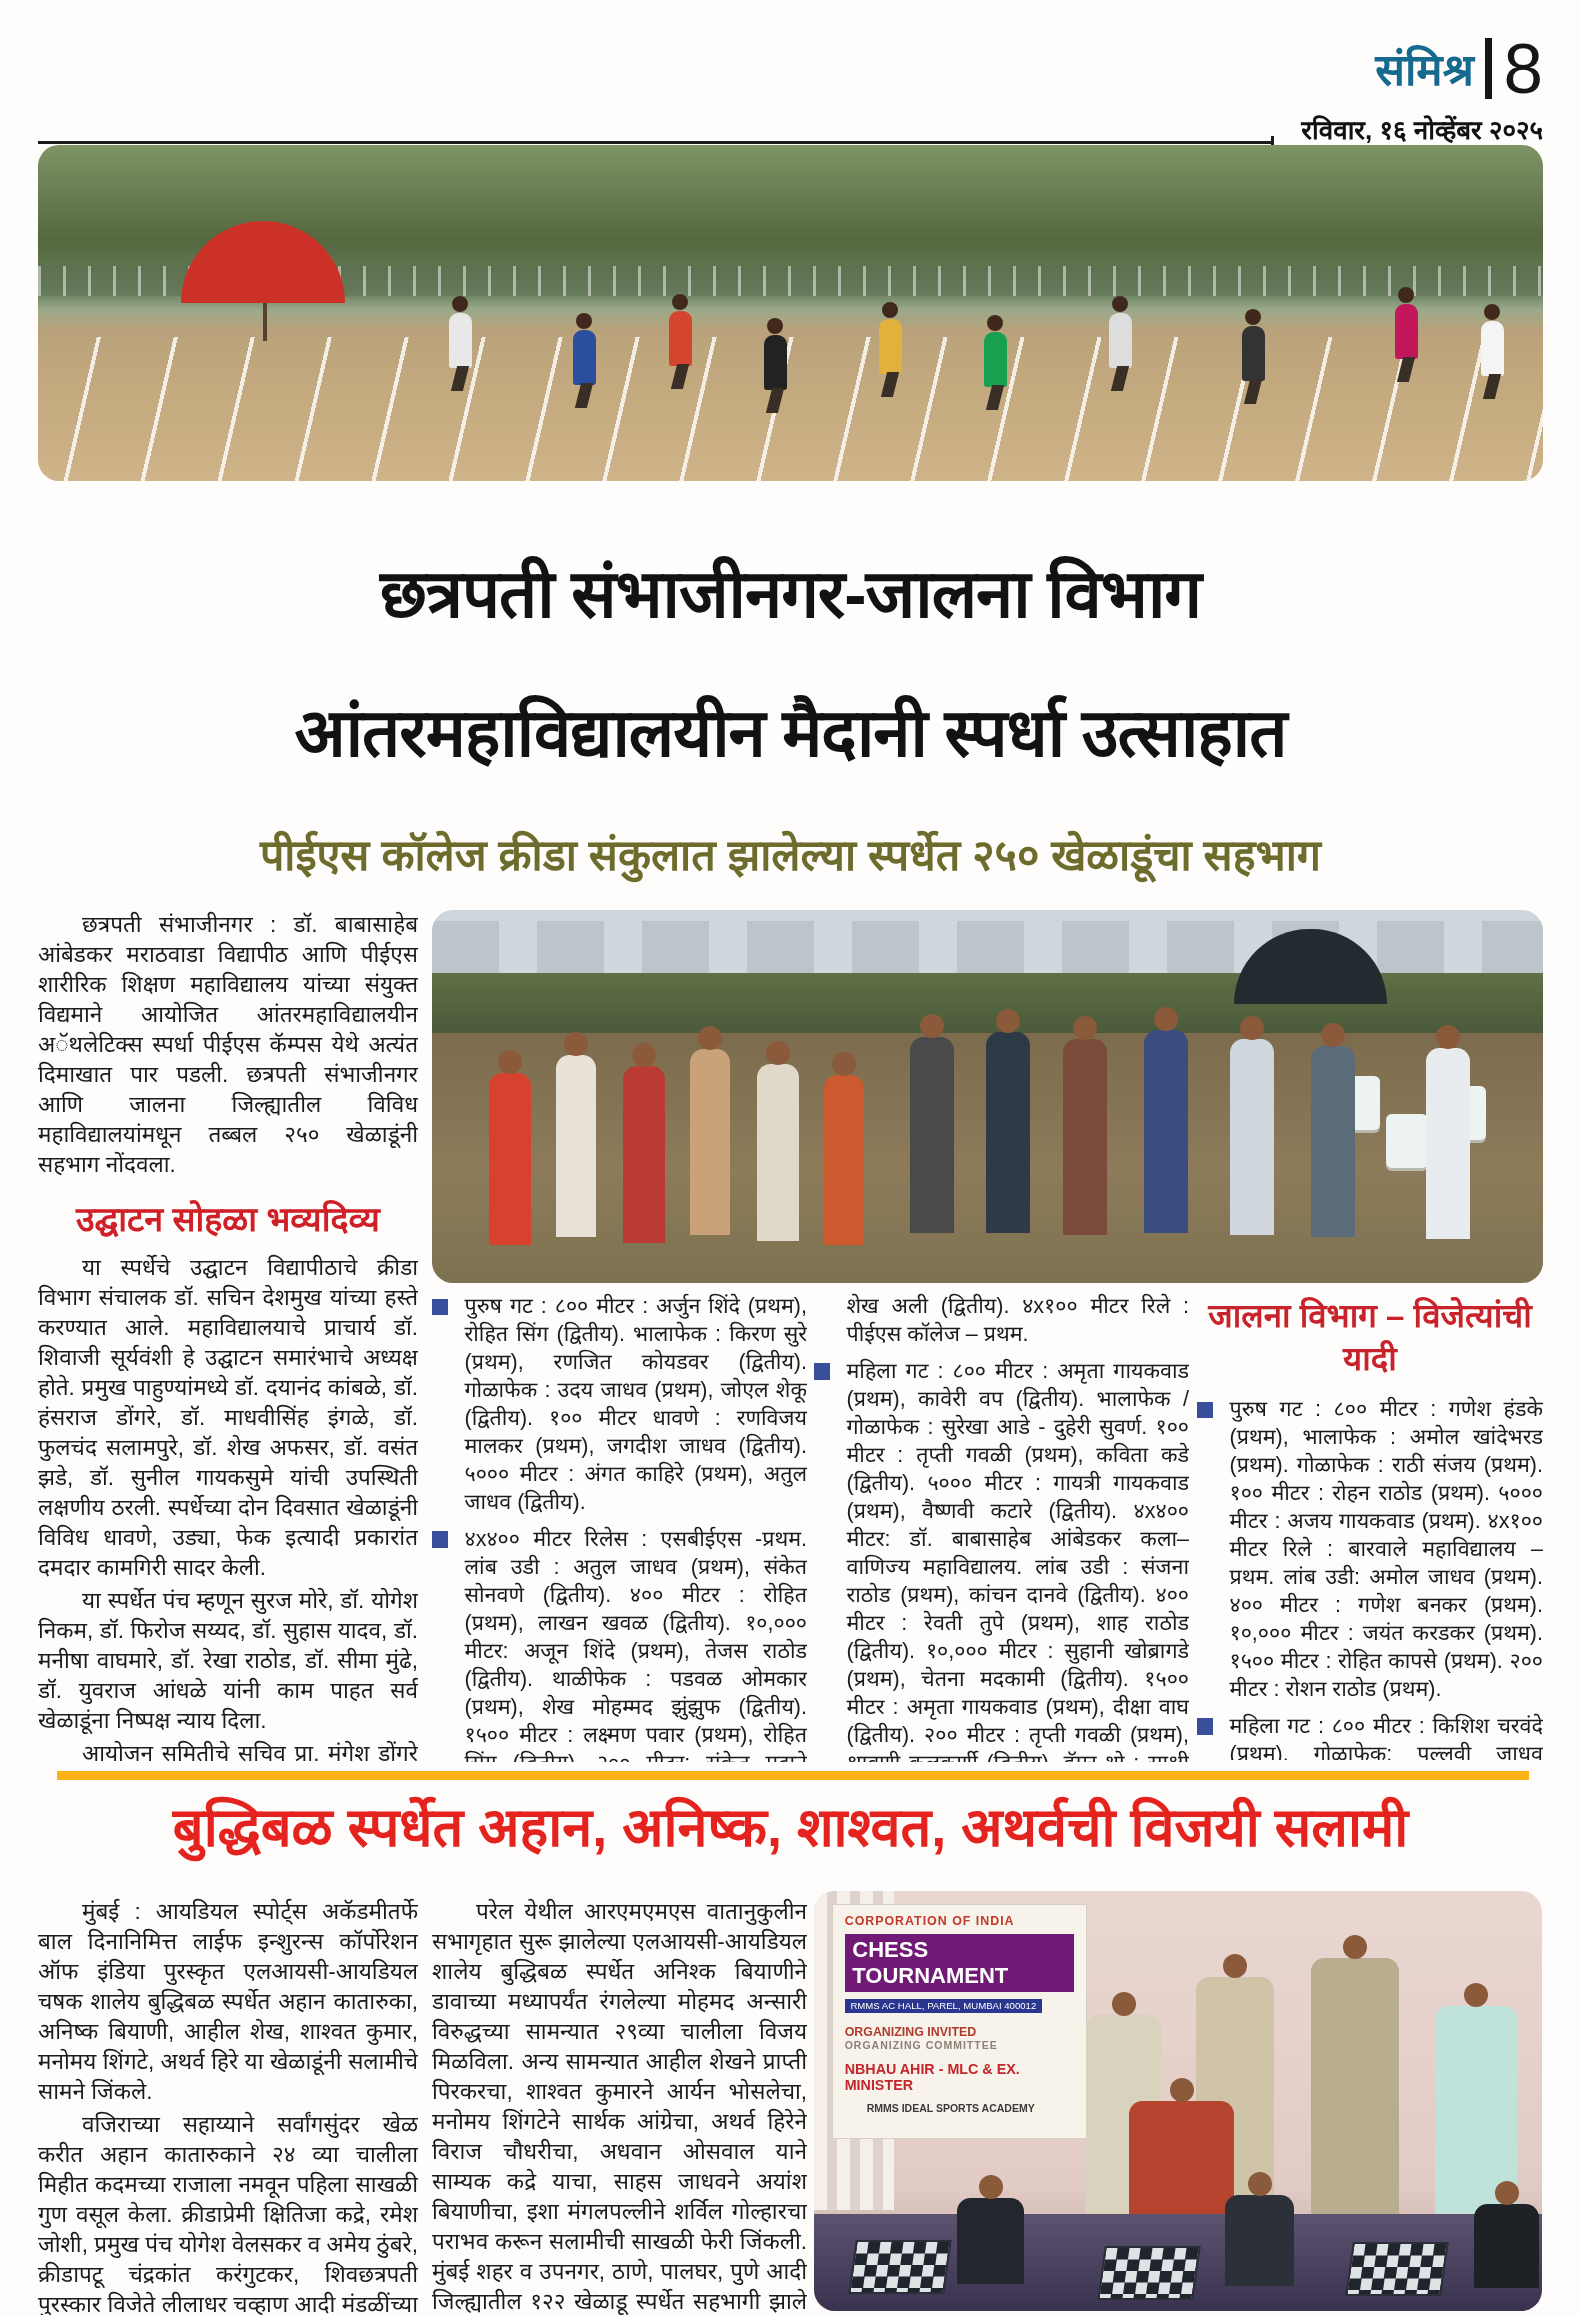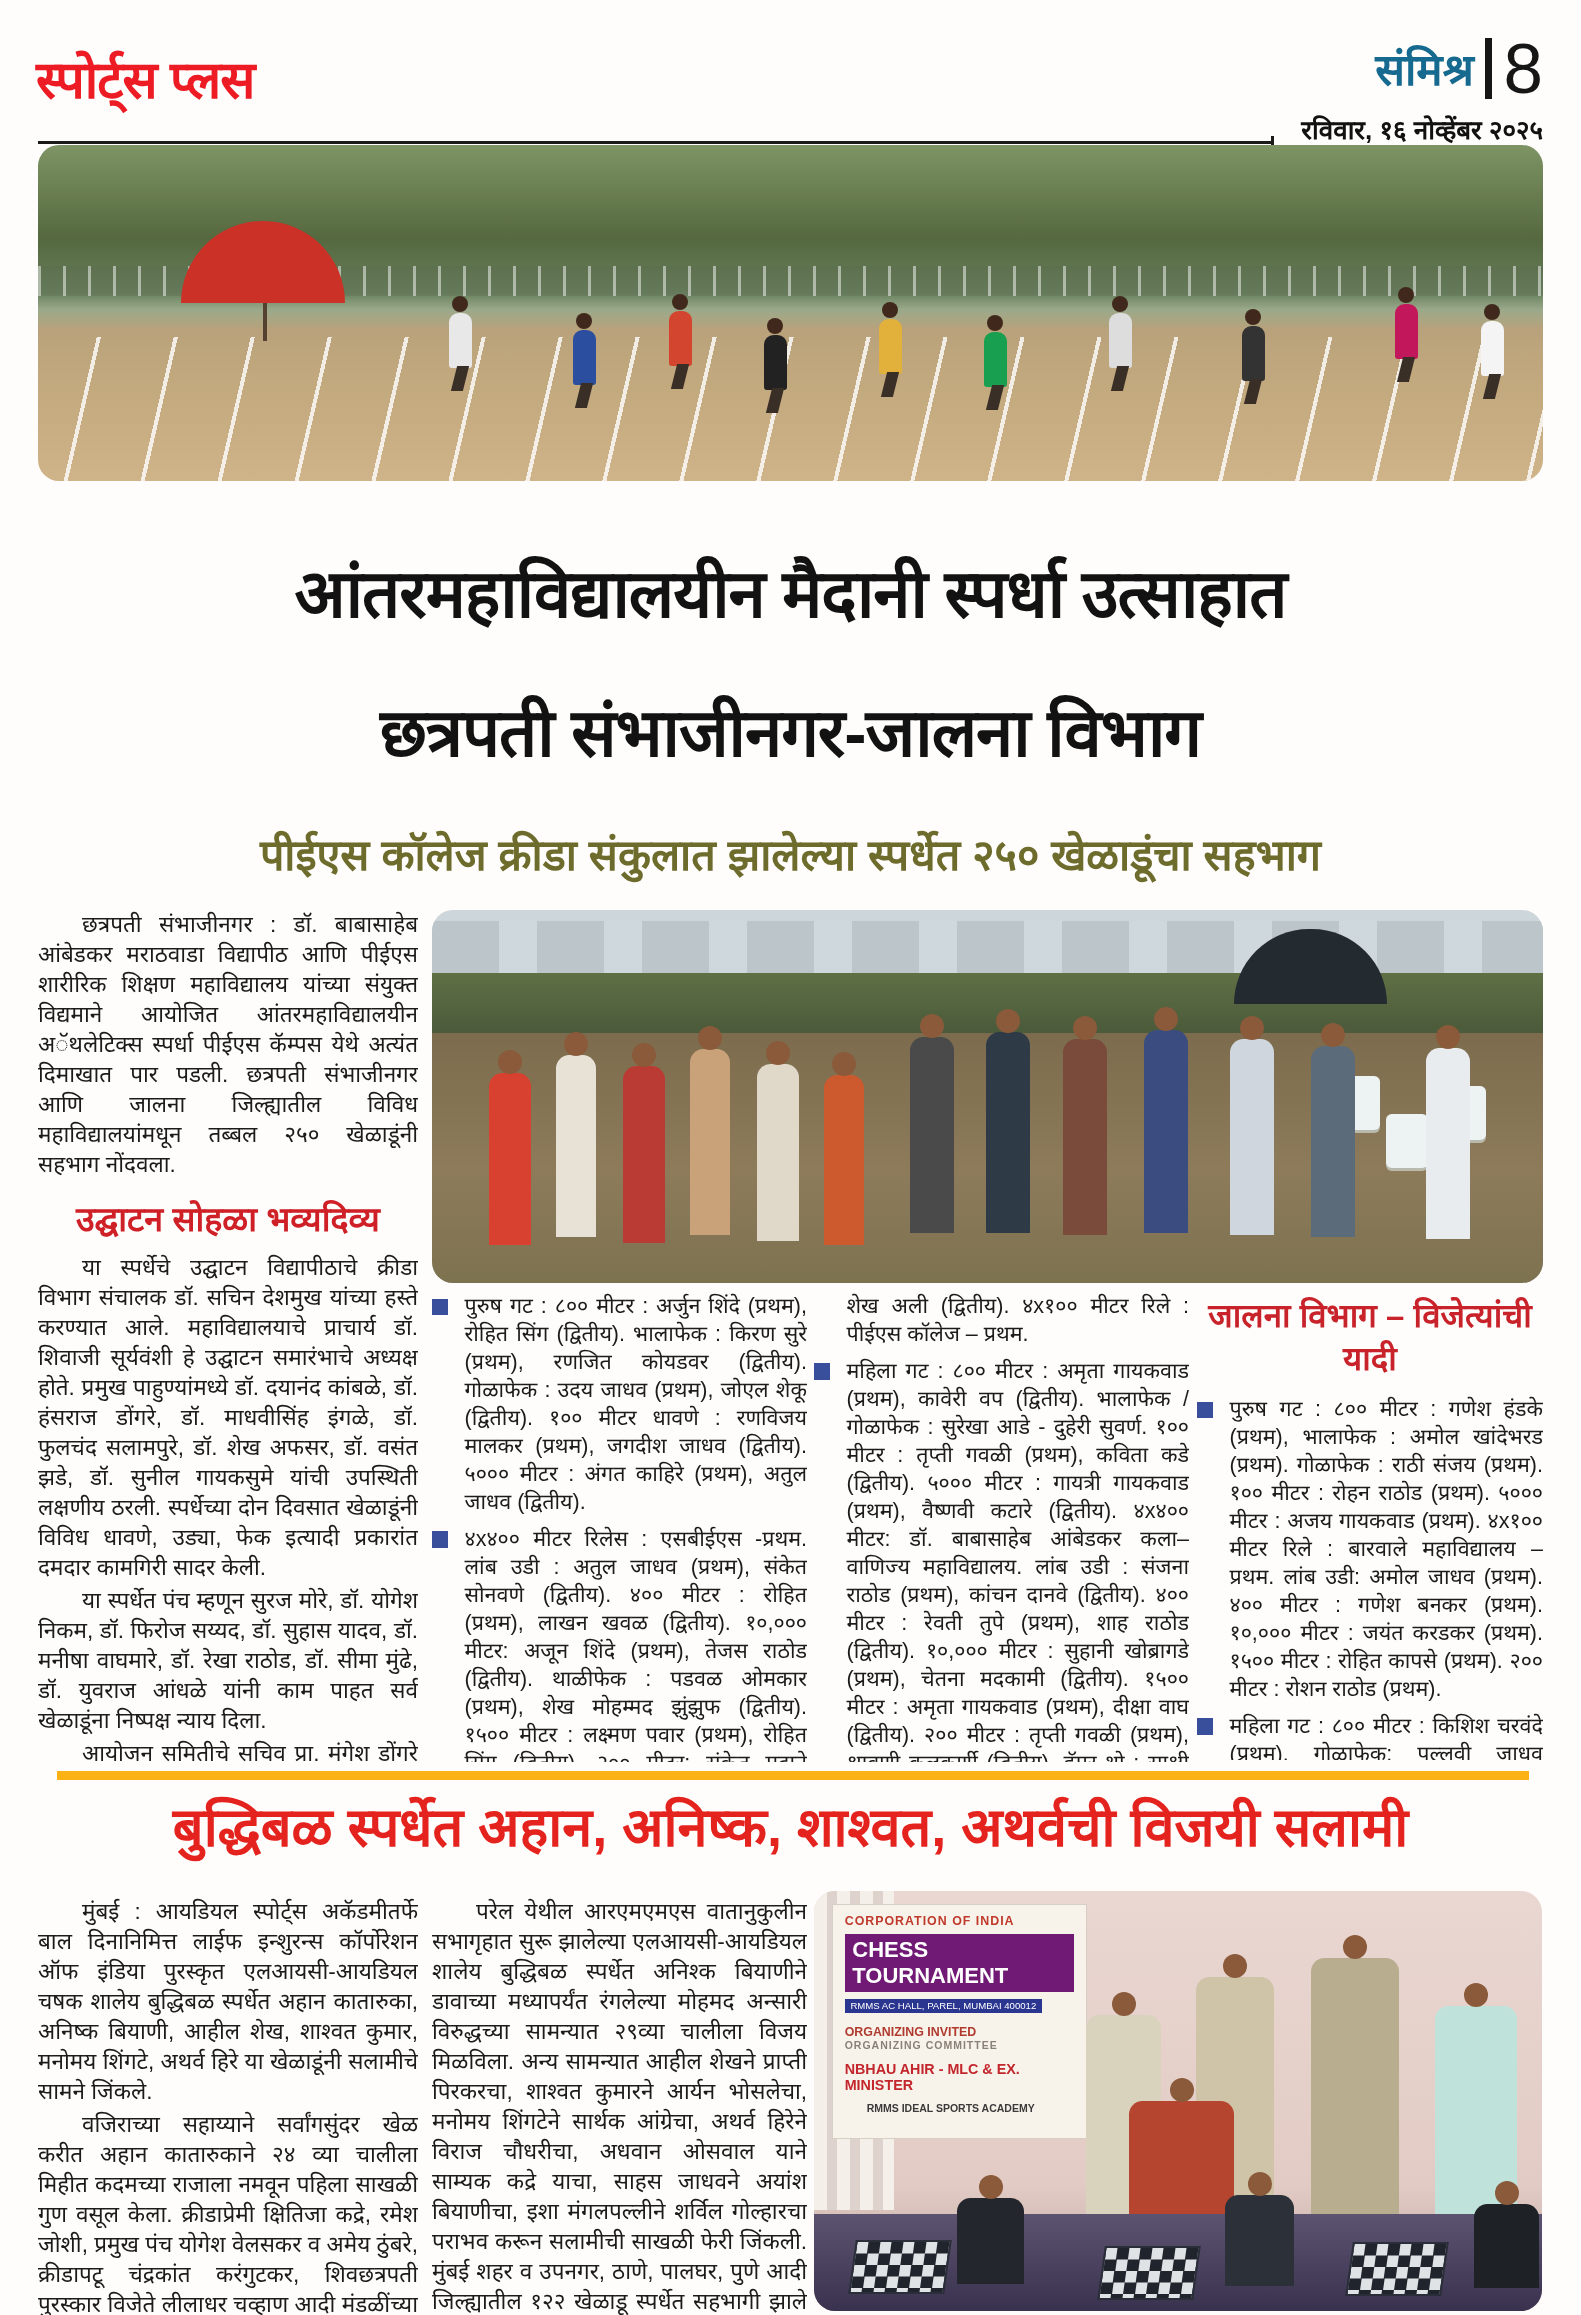--- a/index.html
+++ b/index.html
@@ -71,21 +71,20 @@
   .headline2{position:absolute;left:38px;top:1793px;width:1505px;text-align:center;font-size:54px;line-height:69px;font-weight:800;color:#e5231e;margin:0;}
   .bcol{position:absolute;top:1897px;height:418px;overflow:hidden;}
   .bcol1{left:38px;width:380px;}
   .bcol2{left:432px;width:375px;}
 </style>
 </head>
 <body>
 
 <div class="page">
 
-  <div class="logo">स्पोर्ट्स प्लस</div>
   <div class="mast-top">
     <span class="mast-section">संमिश्र</span>
     <span class="mast-divider"></span>
     <span class="mast-pageno">8</span>
   </div>
   <div class="mast-date">रविवार, १६ नोव्हेंबर २०२५</div>
   <div class="header-rule"></div>
 
   <div class="photo photo-top">
     <div class="pt-fence"></div>
@@ -97,22 +96,22 @@
     <div class="runner" style="left:726px;bottom:91px;background:#222222;"></div>
     <div class="runner" style="left:841px;bottom:107px;background:#e2b13c;"></div>
     <div class="runner" style="left:946px;bottom:94px;background:#18a050;"></div>
     <div class="runner" style="left:1071px;bottom:113px;background:#dddddd;"></div>
     <div class="runner" style="left:1204px;bottom:100px;background:#333333;"></div>
     <div class="runner" style="left:1357px;bottom:122px;background:#c2185b;"></div>
     <div class="runner" style="left:1443px;bottom:105px;background:#f4f4f4;"></div>
   </div>
 
   <h1 class="headline" style="margin:0;">
+    <div>छत्रपती संभाजीनगर-जालना विभाग</div>
     <div>आंतरमहाविद्यालयीन मैदानी स्पर्धा उत्साहात</div>
-    <div>छत्रपती संभाजीनगर-जालना विभाग</div>
   </h1>
   <h2 class="subhead">पीईएस कॉलेज क्रीडा संकुलात झालेल्या स्पर्धेत २५० खेळाडूंचा सहभाग</h2>
 
   <div class="col1">
     <p class="indent">छत्रपती संभाजीनगर : डॉ. बाबासाहेब आंबेडकर मराठवाडा विद्यापीठ आणि पीईएस शारीरिक शिक्षण महाविद्यालय यांच्या संयुक्त विद्यमाने आयोजित आंतरमहाविद्यालयीन अॅथलेटिक्स स्पर्धा पीईएस कॅम्पस येथे अत्यंत दिमाखात पार पडली. छत्रपती संभाजीनगर आणि जालना जिल्ह्यातील विविध महाविद्यालयांमधून तब्बल २५० खेळाडूंनी सहभाग नोंदवला.</p>
     <h3 class="crosshead">उद्घाटन सोहळा भव्यदिव्य</h3>
     <p class="indent">या स्पर्धेचे उद्घाटन विद्यापीठाचे क्रीडा विभाग संचालक डॉ. सचिन देशमुख यांच्या हस्ते करण्यात आले. महाविद्यालयाचे प्राचार्य डॉ. शिवाजी सूर्यवंशी हे उद्घाटन समारंभाचे अध्यक्ष होते. प्रमुख पाहुण्यांमध्ये डॉ. दयानंद कांबळे, डॉ. हंसराज डोंगरे, डॉ. माधवीसिंह इंगळे, डॉ. फुलचंद सलामपुरे, डॉ. शेख अफसर, डॉ. वसंत झडे, डॉ. सुनील गायकसुमे यांची उपस्थिती लक्षणीय ठरली. स्पर्धेच्या दोन दिवसात खेळाडूंनी विविध धावणे, उड्या, फेक इत्यादी प्रकारांत दमदार कामगिरी सादर केली.</p>
     <p class="indent">या स्पर्धेत पंच म्हणून सुरज मोरे, डॉ. योगेश निकम, डॉ. फिरोज सय्यद, डॉ. सुहास यादव, डॉ. मनीषा वाघमारे, डॉ. रेखा राठोड, डॉ. सीमा मुंढे, डॉ. युवराज आंधळे यांनी काम पाहत सर्व खेळाडूंना निष्पक्ष न्याय दिला.</p>
     <p class="indent">आयोजन समितीचे सचिव प्रा. मंगेश डोंगरे व त्यांच्या टीममधील डॉ. सूर्यकांत, डॉ. संतोष कांबळे, डॉ. सय्यद मजहर, डॉ. गौतम गायकवाड, अनिल बागुल, अजित दाणे, मुत्तुजा बेग, सुनील शिंदे, पंकज सोनवणे यांनी संपूर्ण स्पर्धा सुरळीतरित्या पार पाडण्यासाठी मोठे सहकार्य केले.</p>
   </div>

